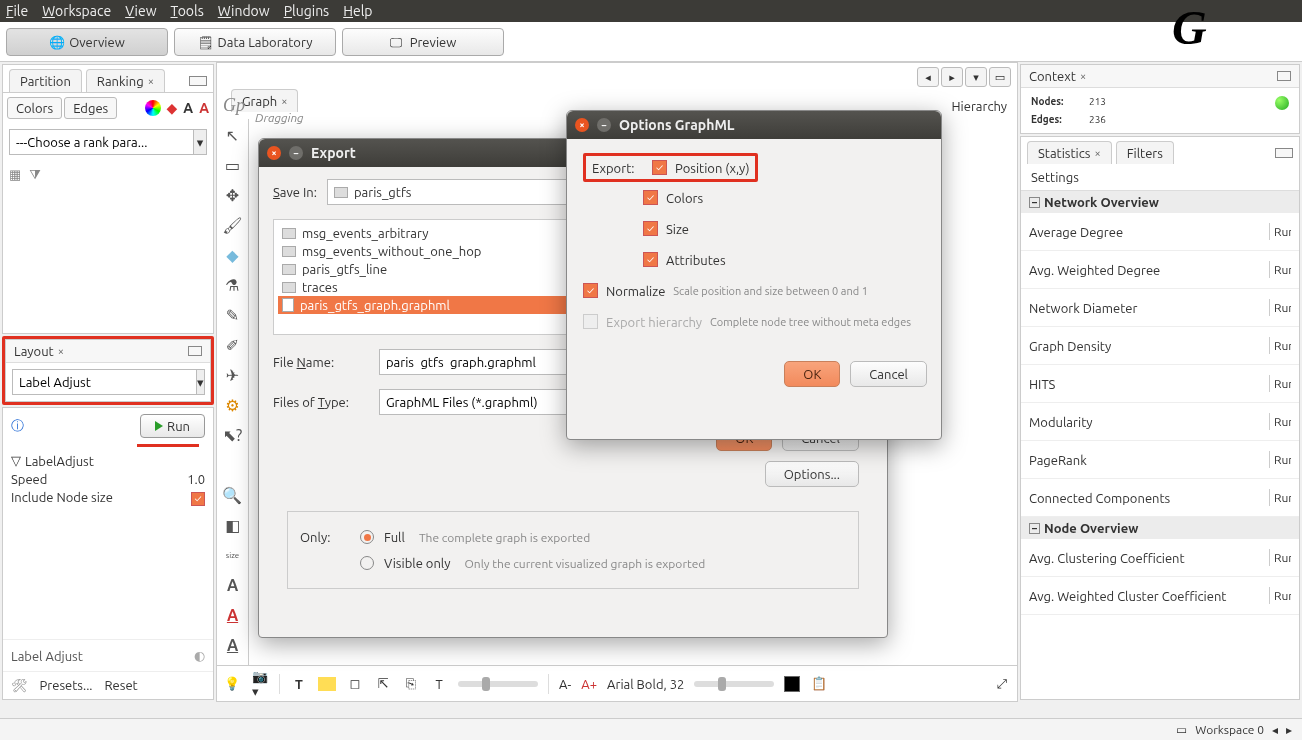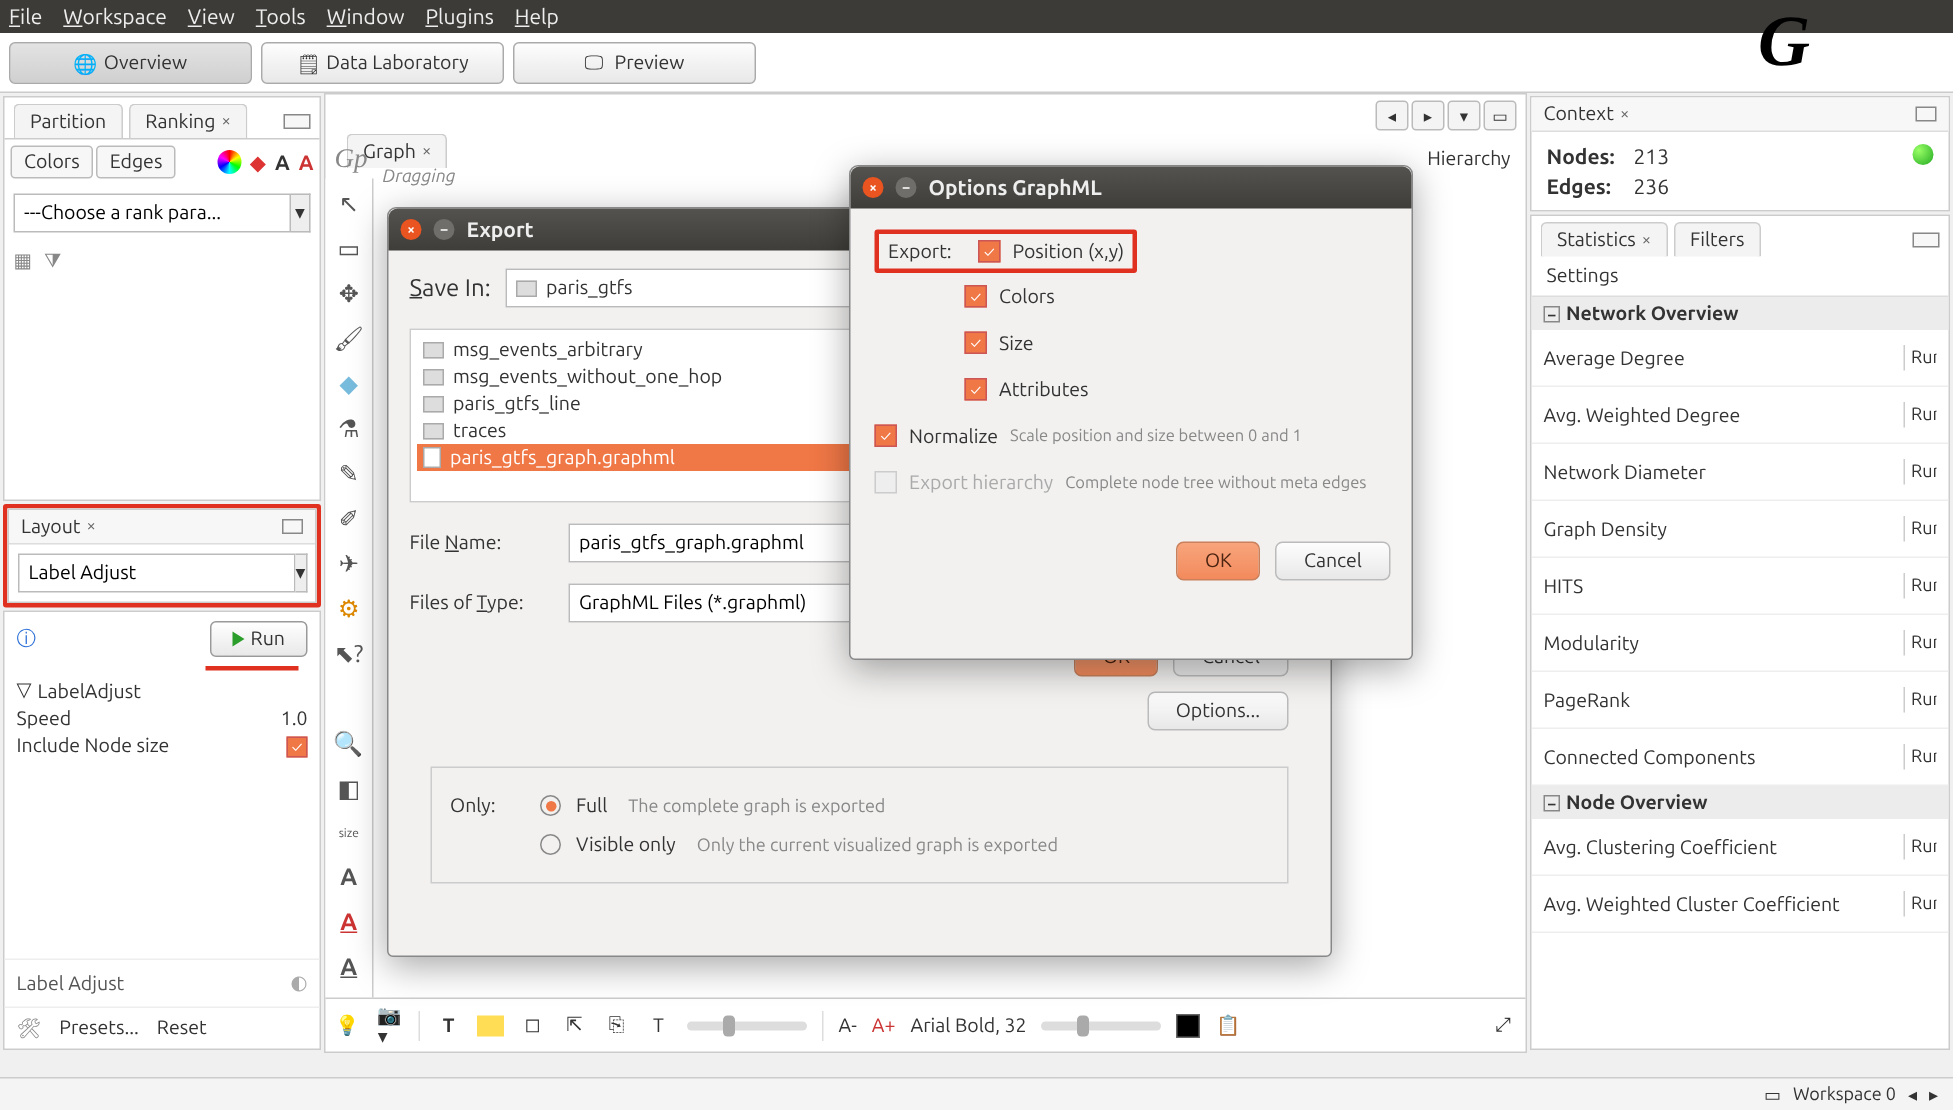--- a/index.html
+++ b/index.html
@@ -46,37 +46,37 @@
 .graphnav { position: absolute; right: 6px; top: 4px; display: flex; gap: 2px; }
 .graphnav .nb { width: 22px; height: 20px; border: 1px solid #bbb; background: #f4f4f4; display: flex; align-items: center; justify-content: center; border-radius: 3px; font-size: 11px; }
 .graphhdr { position: absolute; left: 38px; top: 48px; font-size: 12px; color: #888; font-style: italic; }
 .hierbtn { position: absolute; right: 10px; top: 36px; font-size: 13px; color: #333; }
 .bottombar { position: absolute; bottom: 0; left: 0; right: 0; height: 36px; border-top: 1px solid #ccc; display: flex; align-items: center; padding: 0 6px; gap: 10px; font-size: 13px; }
 .bottombar .ic { width: 18px; height: 18px; display: flex; align-items: center; justify-content: center; border: 1px solid transparent; }
 .slider { width: 80px; height: 6px; background: #ddd; border-radius: 3px; position: relative; }
 .slider::after { content: ""; position: absolute; left: 30%; top: -4px; width: 8px; height: 14px; background: #aaa; border-radius: 3px; }
 .swatch { width: 16px; height: 16px; background: #000; border: 1px solid #666; }
 .rightcol { width: 284px; display: flex; flex-direction: column; gap: 2px; padding: 2px; }
-.ctx { padding: 6px 10px; font-size: 14px; }
+.ctx { padding: 6px 10px; font-size: 10px; }
 .ctx .row { display: flex; padding: 2px 0; }
 .ctx .row b { width: 58px; }
 .greenball { width: 14px; height: 14px; border-radius: 50%; background: radial-gradient(circle at 30% 30%, #9f6, #2a2); margin-left: auto; }
 .statlist { overflow: hidden; }
 .statlist .hdr { background: #ececec; padding: 4px 8px; font-weight: bold; font-size: 13px; display: flex; align-items: center; gap: 4px; }
 .statlist .hdr .tog { font-size: 10px; border: 1px solid #888; width: 11px; height: 11px; display: flex; align-items: center; justify-content: center; }
 .statlist .item { display: flex; align-items: center; padding: 10px 8px; border-bottom: 1px solid #eee; font-size: 13px; }
 .statlist .item .rbtn { margin-left: auto; padding: 2px 4px; font-size: 12px; overflow: hidden; width: 22px; text-align: left; border-left: 1px solid #ccc; }
 .dialog { position: absolute; background: #f2f1f0; border: 1px solid #888; border-radius: 6px 6px 4px 4px; box-shadow: 0 6px 24px rgba(0,0,0,0.35); }
 .dlghdr { background: linear-gradient(#54534f,#3e3d39); color: #eee; height: 28px; display: flex; align-items: center; padding: 0 8px; gap: 8px; border-radius: 6px 6px 0 0; font-size: 14px; font-weight: bold; }
 .dlghdr .wbtn { width: 14px; height: 14px; border-radius: 50%; background: #e95420; display: flex; align-items: center; justify-content: center; font-size: 9px; color: #fff; }
 .dlghdr .wbtn.g { background: #6f6e6a; }
 .export { left: 258px; top: 138px; width: 630px; height: 500px; }
 .export .body { padding: 12px 14px; }
 .export .saverow { display: flex; align-items: center; gap: 10px; margin-bottom: 14px; }
-.export .saverow label { font-size: 16px; }
+.export .saverow label { font-size: 13px; }
 .export .saverow .fld { flex: 1; height: 26px; border: 1px solid #bbb; background: #fff; display: flex; align-items: center; padding: 0 6px; gap: 6px; }
 .export .files { border: 1px solid #ccc; background: #fff; height: 116px; padding: 4px; overflow: hidden; }
 .export .files .fi { display: flex; align-items: center; gap: 6px; padding: 2px 4px; font-size: 13px; }
 .export .files .fi.sel { background: #f07746; color: #fff; }
 .folder { width: 14px; height: 11px; background: #ddd; border: 1px solid #aaa; display: inline-block; }
 .doc { width: 12px; height: 14px; background: #fff; border: 1px solid #aaa; display: inline-block; }
 .export .frow { display: flex; align-items: center; gap: 10px; margin-top: 14px; }
 .export .frow label { width: 96px; font-size: 13px; }
 .export .frow input { flex: 1; height: 26px; border: 1px solid #bbb; padding: 0 6px; font-size: 13px; }
 .dlgbtns { display: flex; justify-content: flex-end; gap: 10px; padding: 10px 14px; }

